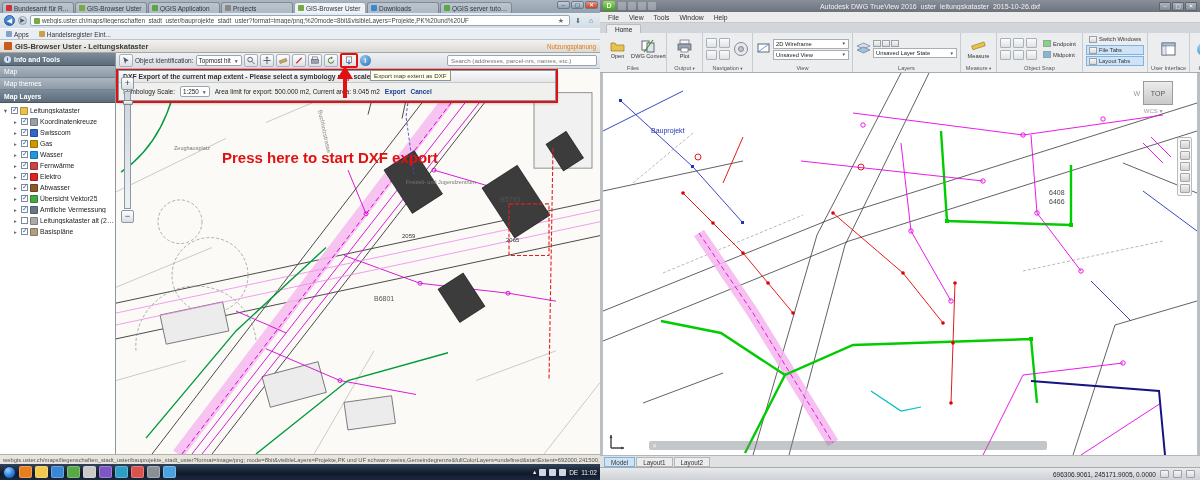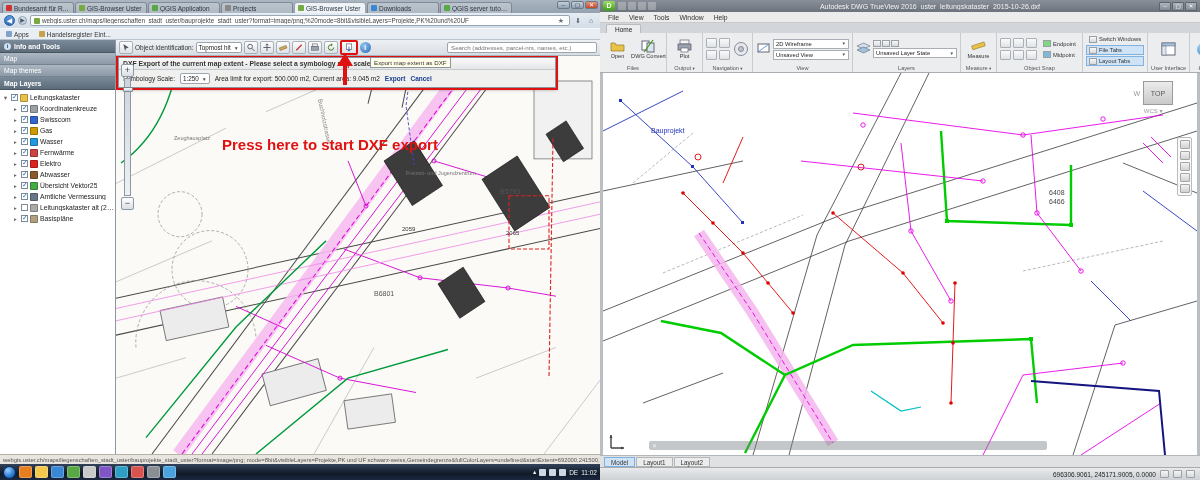--- a/index.html
+++ b/index.html
@@ -181,20 +181,25 @@
       <div class="bm">
           <div class="bmico"></div>
           <span>Apps</span>
         </div>
       <div class="bm">
           <div class="bmico" style="background:#c8a24a"></div>
           <span>Handelsregister Eint...</span>
         </div>
     </div>
 
+    <div class="gis-header">
+      <div class="gis-logo"></div>
+      <div class="title">GIS-Browser Uster - Leitungskataster</div>
+      <div class="hlink">Nutzungsplanung</div>
+    </div>
 
     <div class="gis-body">
 
       <div class="sidebar">
         <div class="sb-header">
             <div class="sb-i">i</div>
             <span>Info and Tools</span>
           </div>
         <div class="sb-row">
             <span>Map</span>

